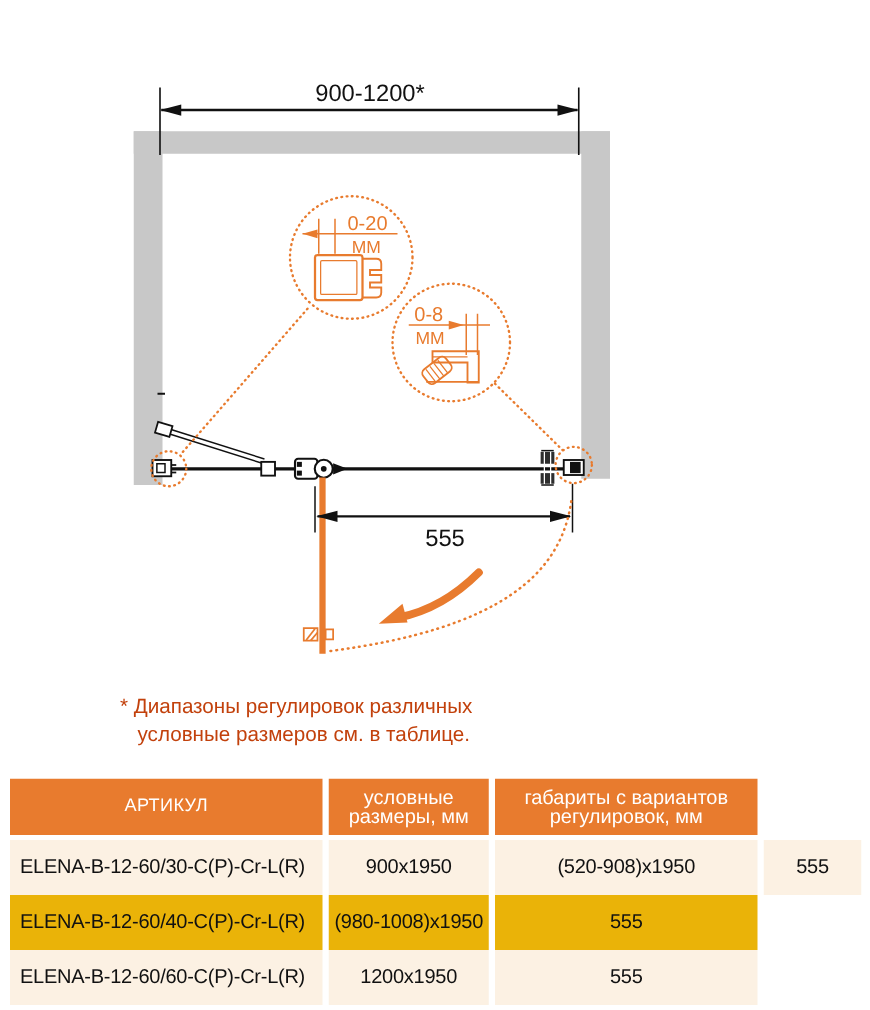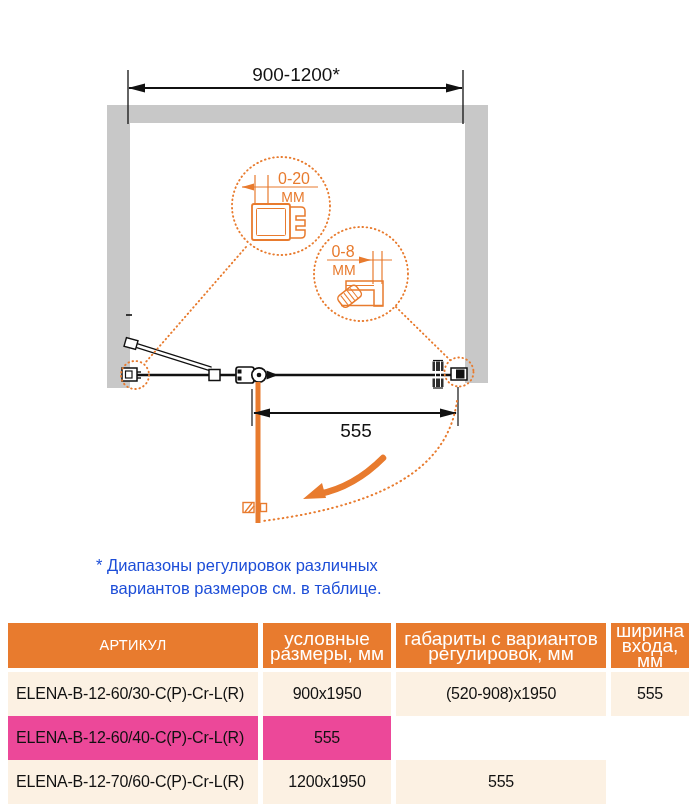--- a/index.html
+++ b/index.html
@@ -1,35 +1,35 @@
 <!DOCTYPE html>
 <html><head>
 <meta charset="utf-8">
 <style>
   html,body{margin:0;padding:0;background:#fff;}
   #page{position:relative;width:696px;height:808px;background:#fff;overflow:hidden;
         font-family:"Liberation Sans",sans-serif;}
   svg text{font-family:"Liberation Sans",sans-serif;}
 
   .footnote{position:absolute;left:96px;top:554px;width:360px;
-            font-size:16.5px;line-height:23px;color:#1d4ed8;
+            font-size:16.5px;line-height:23px;color:#c2410c;
             padding-left:14px;text-indent:-14px;}
 
   .spec-table{position:absolute;left:8px;top:623px;width:681px;}
   .trow{display:grid;grid-template-columns:250px 128px 210px 78px;column-gap:5px;}
   .thead .cell{background:#e87b2e;color:#fff;height:45px;
                display:flex;align-items:center;justify-content:center;text-align:center;
-               font-size:19px;line-height:15px;white-space:pre-line;}
+               font-size:16px;line-height:15px;white-space:pre-line;}
   .thead .cell.first{font-size:14.5px;letter-spacing:.3px;}
   .tbody-row{margin-top:0;}
   .tbody-row .cell{height:44px;display:flex;align-items:center;justify-content:center;
                    font-size:16px;color:#111;letter-spacing:-0.2px;}
   .tbody-row .cell.first{justify-content:flex-start;padding-left:8px;}
   .tbody-row.cream .cell{background:#fcf1e3;}
-  .tbody-row.white .cell{background:#ec4899;}
+  .tbody-row.white .cell{background:#eab308;}
   .gap{height:4px;}
 </style>
 </head>
 <body>
 
 <div id="page">
 
   
   <svg width="696" height="560" viewBox="0 0 696 560">
 
@@ -144,45 +144,44 @@
         <line x1="355" y1="290" x2="355" y2="303" stroke-width="1"></line>
       </g>
     </g>
     <text x="343" y="257" font-size="16" fill="#e87b2e" text-anchor="middle">0-8</text>
     <text x="344" y="275" font-size="14" fill="#e87b2e" text-anchor="middle">ММ</text>
   </svg>
 
   
   <div class="footnote">
     <span>* Диапазоны регулировок различных</span><br>
-    <span>вариантов размеров см. в таблице.</span>
+    <span>условные размеров см. в таблице.</span>
   </div>
 
   
   <div class="spec-table">
     <div class="trow thead">
       <div class="cell first">АРТИКУЛ</div>
       <div class="cell">условные
 размеры, мм</div>
       <div class="cell">габариты с вариантов
 регулировок, мм</div>
-      <div class="cell">ширина
-входа, мм</div>
     </div>
     <div class="gap"></div>
     <div class="trow tbody-row cream">
       <div class="cell first">ELENA-B-12-60/30-C(P)-Cr-L(R)</div>
       <div class="cell">900x1950</div>
       <div class="cell">(520-908)x1950</div>
       <div class="cell">555</div>
     </div>
     <div class="trow tbody-row white">
       <div class="cell first">ELENA-B-12-60/40-C(P)-Cr-L(R)</div>
+      <div class="cell">(980-1008)x1950</div>
       <div class="cell">555</div>
     </div>
     <div class="trow tbody-row cream">
-      <div class="cell first">ELENA-B-12-70/60-C(P)-Cr-L(R)</div>
+      <div class="cell first">ELENA-B-12-60/60-C(P)-Cr-L(R)</div>
       <div class="cell">1200x1950</div>
       <div class="cell">555</div>
     </div>
   </div>
 
 </div>
 
 </body></html>

